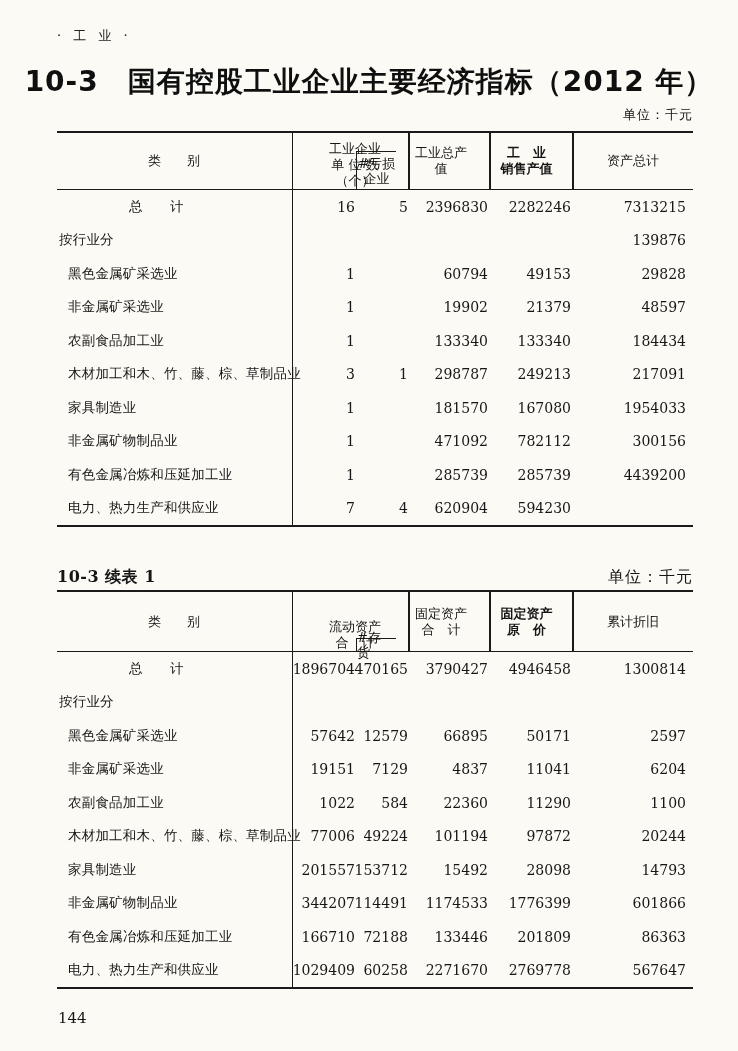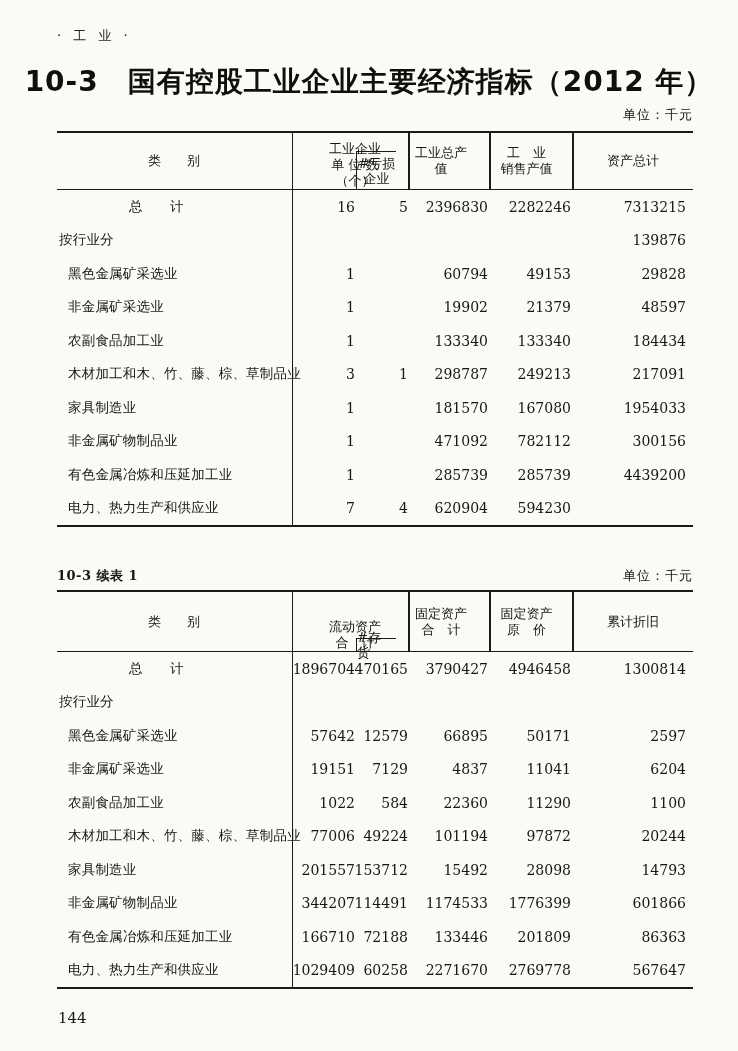--- a/index.html
+++ b/index.html
@@ -20,21 +20,21 @@
   .doc-title {
     position:absolute; left:0; top:63px; width:738px;
     text-align:center; font-family:"DejaVu Sans","Liberation Sans",sans-serif;
     font-weight:bold; font-size:28px; letter-spacing:1px; color:#0f0f0f;
   }
   .unit-label-1 {
     position:absolute; right:45px; top:106px; font-size:13px; letter-spacing:1px;
   }
   .caption-row-2 {
     position:absolute; left:57px; top:567px; width:636px;
-    display:flex; justify-content:space-between; font-size:13px; letter-spacing:1px;
+    display:flex; justify-content:space-between; font-size:16px; letter-spacing:1px;
   }
   .cont-label { font-weight:bold; letter-spacing:0.5px; }
 
   .stat-table { position:absolute; left:57px; width:636px; }
   #table1 { top:131px; }
   #table2 { top:590px; }
 
   .thead {
     position:relative;
     border-top:2.5px solid #1a1a1a;
@@ -55,21 +55,21 @@
   }
   #table1 .sub-box { top:18px; }
   #table2 .sub-box { top:46px; }
 
   .hcell { position:absolute; top:0; bottom:0; display:flex; flex-direction:column;
            justify-content:center; align-items:center; text-align:center; line-height:16px; }
   .hcat   { left:0; width:234px; }
   .hgroup { left:236px; width:115px; justify-content:flex-end; padding-top:5px; align-items:flex-start;margin-left:30px; }
   .hgroup .grp-inner { width:64px; text-align:center; }
   .hc3 { left:352px; width:64px; }
-  .hc4 { left:433px; width:73px; }
+  .hc4 { left:433px; width:73px;font-weight:bold; }
   .hc5 { left:516px; width:120px; }
 
   .tbody { border-bottom:2.5px solid #1a1a1a; }
   .trow { display:flex; height:33.5px; align-items:center; font-size:14px; }
   .cell { height:100%; display:flex; align-items:center; }
   .cell.label {
     width:236px; border-right:1.5px solid #1a1a1a;
     font-size:13.5px; white-space:nowrap; letter-spacing:0.2px;
   }
   .level-total .cell.label { padding-left:72px; }

